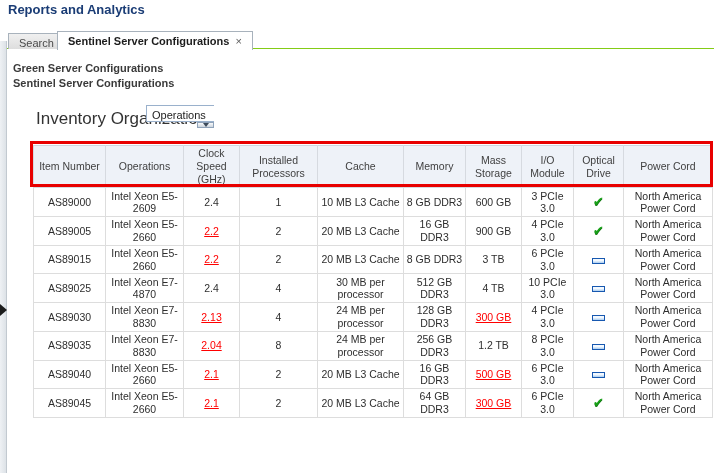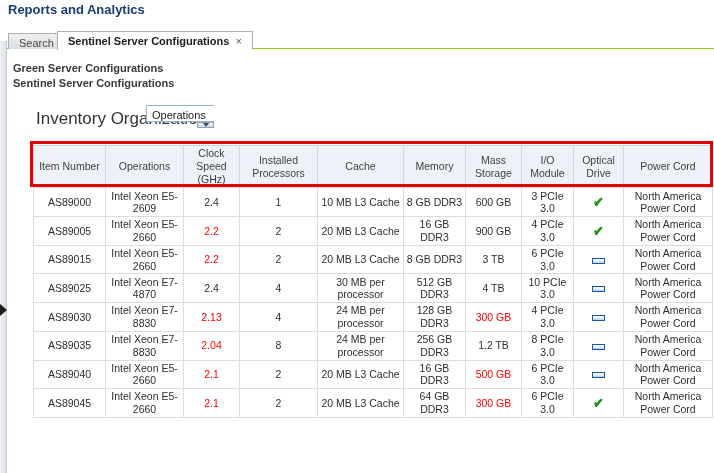--- a/index.html
+++ b/index.html
@@ -41,21 +41,21 @@
 
   
   table.grid { position:absolute; left:33px; top:145px; width:679px; border-collapse:collapse;
                table-layout:fixed; font-size:10.5px; color:#2e2e2e; }
   table.grid th { background:#eef2f8; font-weight:normal; color:#3f3f3f; height:39px;
                   border:1px solid #d6dae0; border-top:1px solid #cfd6de; text-align:center;
                   padding:1px 2px; line-height:1.25; }
   table.grid td { border:1px solid #dddddd; border-top:none; background:#ffffff; height:28.7px;
                   text-align:center; vertical-align:middle; padding:1px 2px; line-height:1.2; overflow:hidden; }
   td.al { text-align:left; padding-left:4px;margin-top:14px; }
-  .red-text { color:#ff0000; }
+  .red-text { color:#ff0000;text-decoration:underline; }
 
   
   .icon-check { color:#17a017; font-size:13px; font-weight:bold; text-shadow:0 1px 0 #0c6e0c; }
   .icon-dash { display:inline-block; width:13px; height:6px; border:1px solid #1758b0;
                background:linear-gradient(#f3f9ff 40%,#a9cdf0); vertical-align:middle; }
 
   
   .annotation-box { position:absolute; left:30px; top:141px; width:683px; height:46px;
                     border:3px solid #e80000; pointer-events:none; z-index:5; }
 </style>

